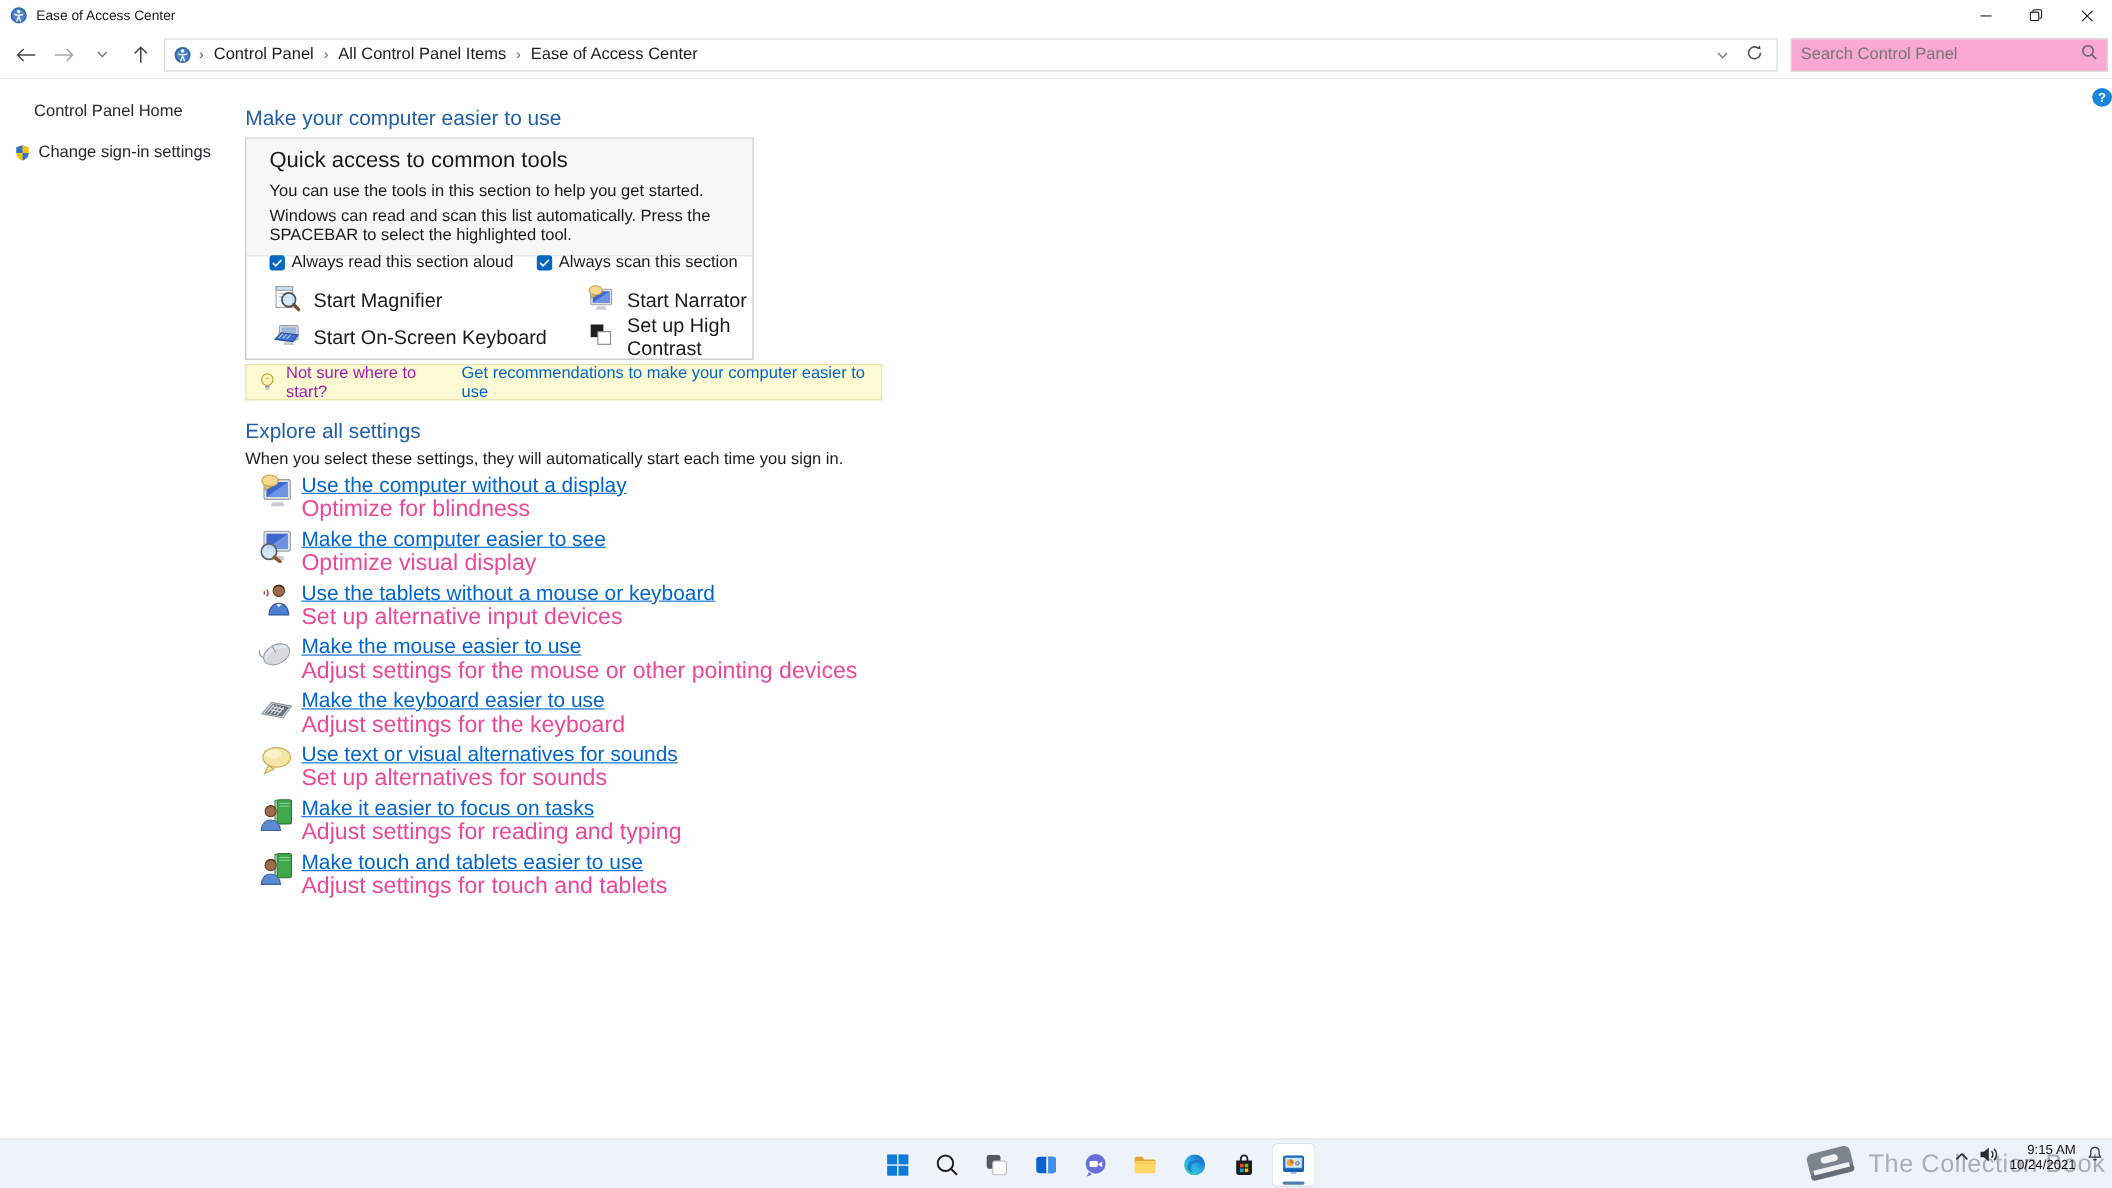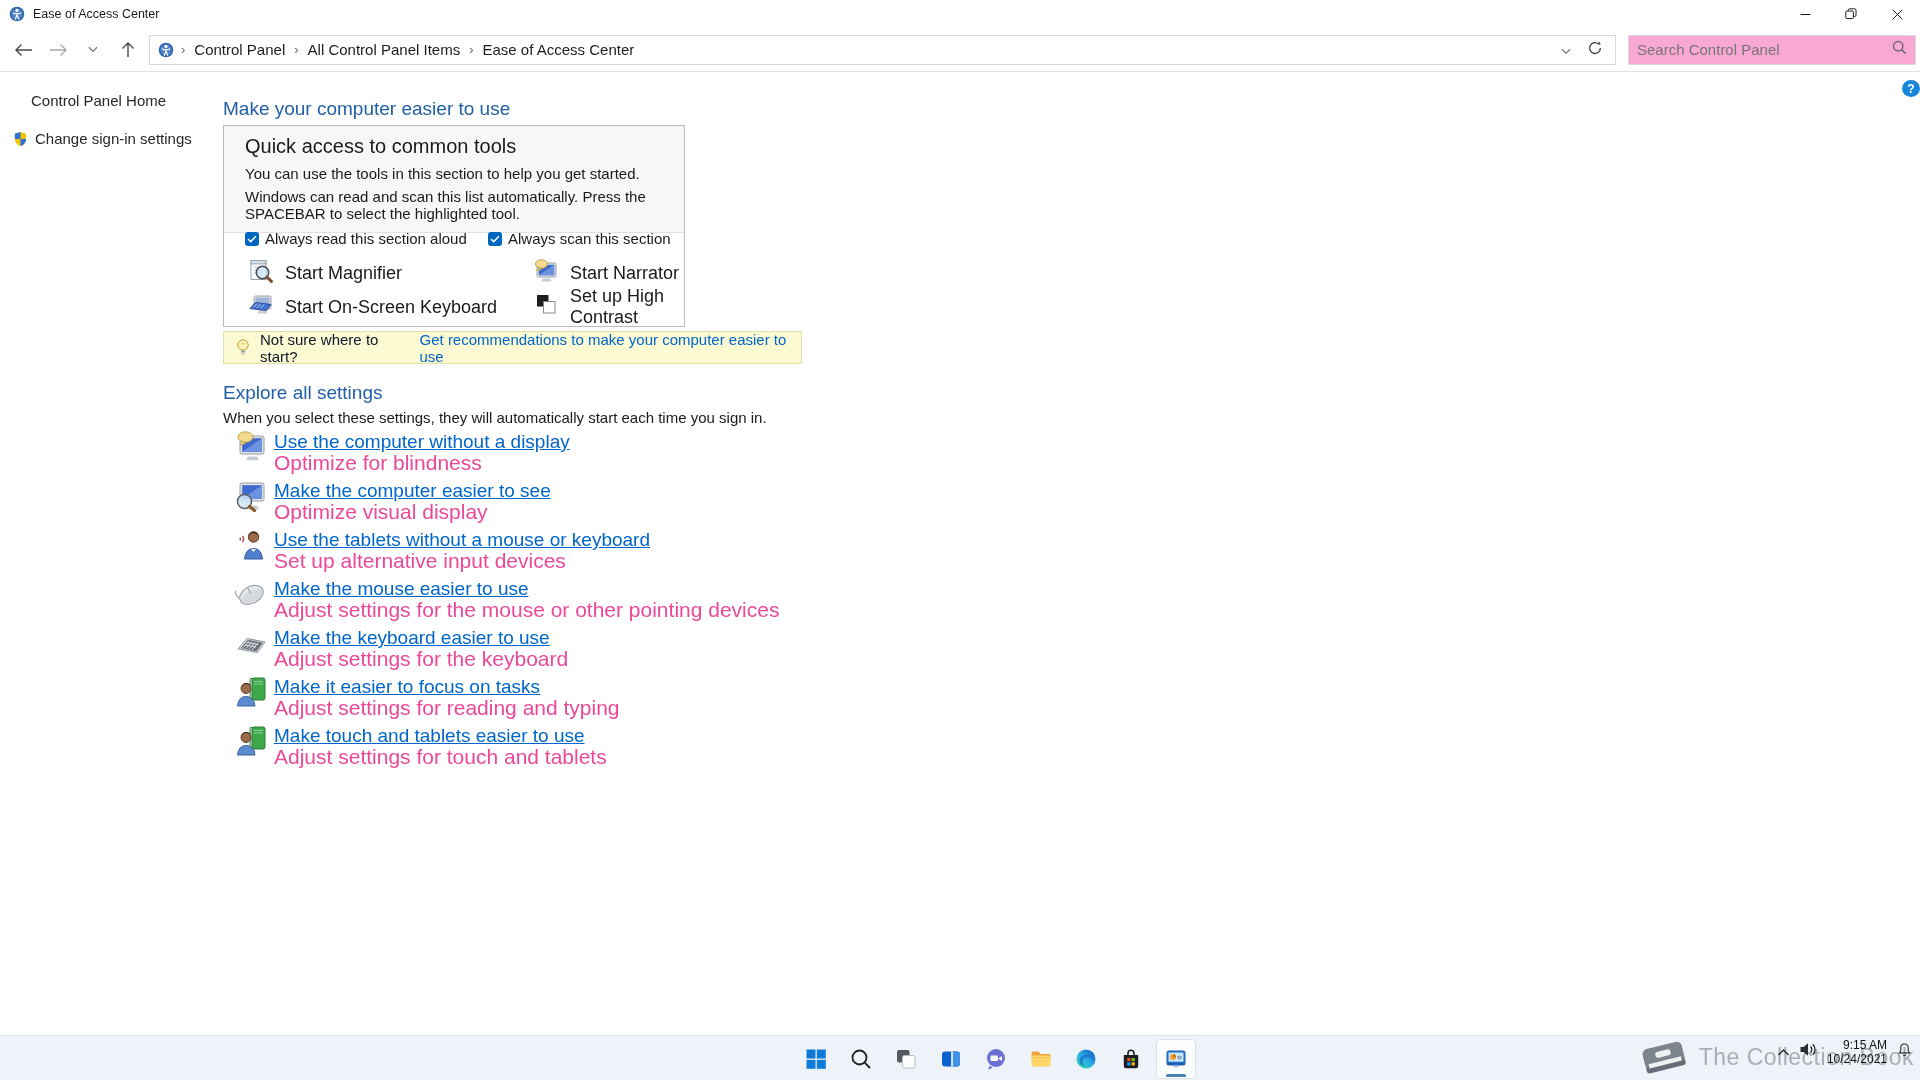--- a/index.html
+++ b/index.html
@@ -57,21 +57,21 @@
     align-items:center; justify-content:center; flex:none; }
   .tools-area { position:relative; height:94px; }
   .toolbtn { position:absolute; display:flex; align-items:center; gap:11px; height:30px;margin-top:12px; }
   .toolbtn .tlabel { font-size:18px; color:#1a1a1a; }
   .tool-1 { left:24px; top:13px; } .tool-2 { left:309px; top:13px; }
   .tool-3 { left:24px; top:47px; } .tool-4 { left:309px; top:47px; }
 
   
   .notice { position:absolute; left:0; top:259px; width:579px; height:33px; background:#fcfad2;
     border:1px solid #e3dfa8; display:flex; align-items:center; padding-left:12px; font-size:15px; }
-  .notice .ntext { margin-left:10px; color:#0f172a; }
+  .notice .ntext { margin-left:10px; color:#a21caf; }
   .notice a, .link { color:#0066cc; text-decoration:none; }
 
   
   .explore-title { position:absolute; left:0; top:310px; font-size:19px; color:#215fa6; }
   .explore-sub { position:absolute; left:0; top:337px; font-size:15px; }
   .explore-list { position:absolute; left:0; top:358px; width:640px; }
   .ex-item { position:relative; height:49px; }
   .ex-item .exicon { position:absolute; left:12px; top:0; width:33px; height:33px; }
   .ex-item .extitle { position:absolute; left:51px; top:1px; font-size:19px; color:#0066cc; }
   .ex-item .exsub { position:absolute; left:51px; top:21px; font-size:21px; color:#ec4899; }
@@ -378,20 +378,31 @@
                 <path d="M3 23 L12 12.5 L30 16 L22.5 26.5 Z" fill="#dfe2e6" stroke="#8d949b"></path>
                 <path d="M5.5 22.3 L13 13.7 L28 16.7 L21.5 25.3 Z" fill="#6a7077"></path>
                 <path d="M8 21.8 l6-7 M11 22.5 l6-7 M14 23.2 l6-7 M17 23.9 l6-7" stroke="#dfe2e6" stroke-width="1"></path>
                 <path d="M12.2 16.5 l11 2.2 M10.2 19 l11 2.2" stroke="#dfe2e6" stroke-width="1"></path>
               </svg>
           </span>
           <a href="#" class="extitle">Make the keyboard easier to use</a>
           <span class="exsub">Adjust settings for the keyboard</span>
         </div>
 
+        <div class="ex-item">
+          <span class="exicon">
+            <svg width="33" height="33" viewBox="0 0 33 33">
+                <ellipse cx="16.5" cy="13.5" rx="12.5" ry="9" fill="#f5e6a8" stroke="#c9a84c"></ellipse>
+                <ellipse cx="13.5" cy="10.5" rx="7" ry="4" fill="#faf2cc"></ellipse>
+                <path d="M9 21 l-3.5 7.5 8.5-4.5 z" fill="#f5e6a8" stroke="#c9a84c"></path>
+              </svg>
+          </span>
+          <a href="#" class="extitle">Use text or visual alternatives for sounds</a>
+          <span class="exsub">Set up alternatives for sounds</span>
+        </div>
 
         <div class="ex-item">
           <span class="exicon">
             <svg width="33" height="33" viewBox="0 0 33 33">
                 <rect x="15" y="3.5" width="3" height="21" rx="1" fill="#e8f0e3" stroke="#2c7a36"></rect>
                 <rect x="17" y="3" width="13" height="22" rx="2" fill="#3fa84b" stroke="#2c7a36"></rect>
                 <path d="M19 6.5 h9 M19 9 h9" stroke="#8fd19a" stroke-width="1"></path>
                 <circle cx="11" cy="13.5" r="5" fill="#9c6b4a" stroke="#5f4027"></circle>
                 <path d="M6.5 12 a5 5 0 0 1 9.5-1 q-2.5-2.4-5-2.2 q-3 .2-4.5 3.2 z" fill="#3c2a1a"></path>
                 <path d="M2.5 31 q1-9.5 8.5-9.5 q8 0 9 9.5 z" fill="#5b8bd0" stroke="#3c639f"></path>

